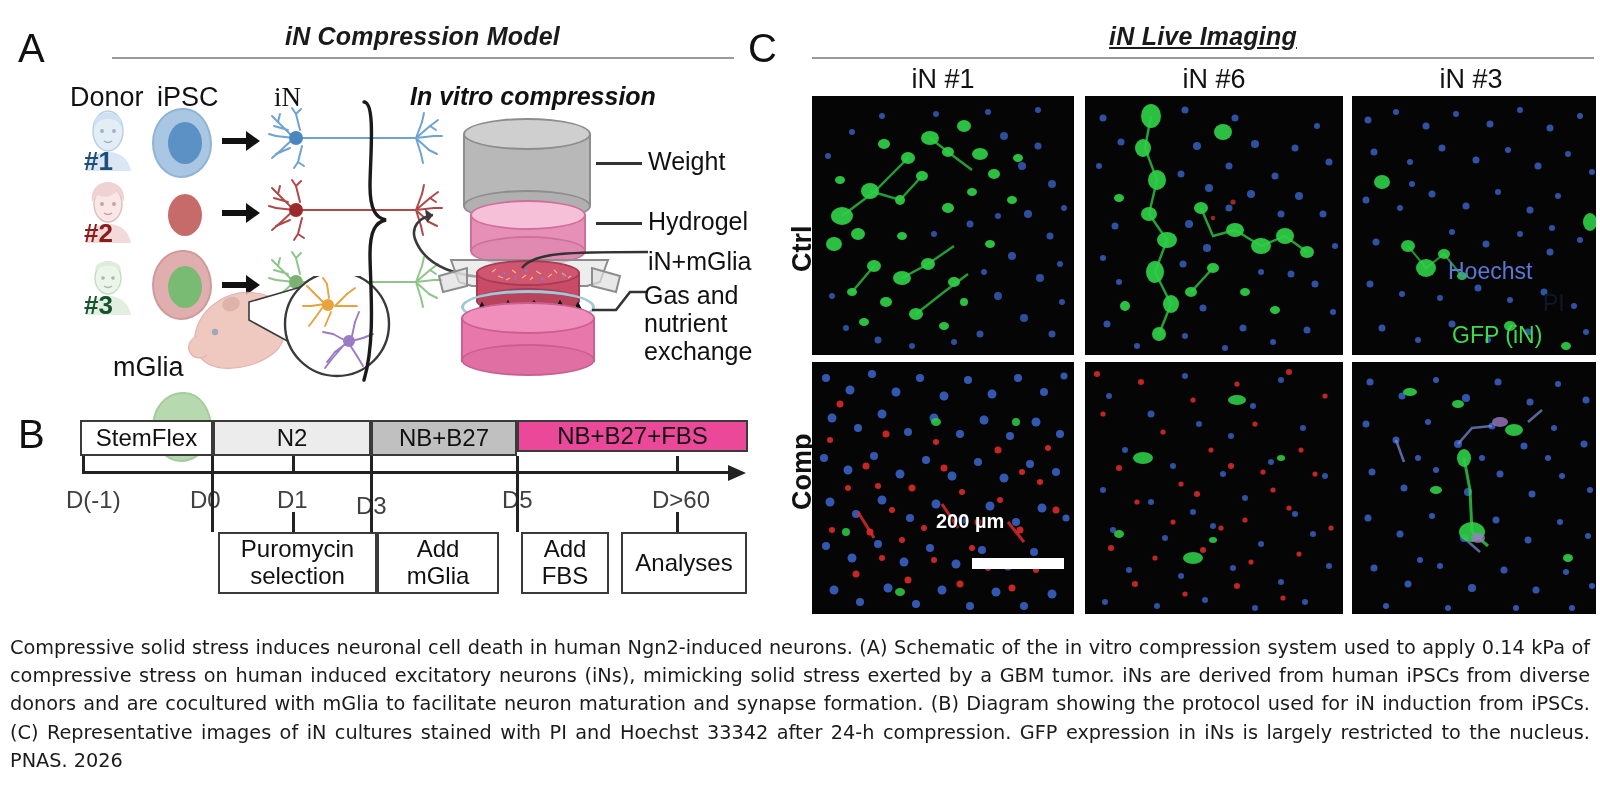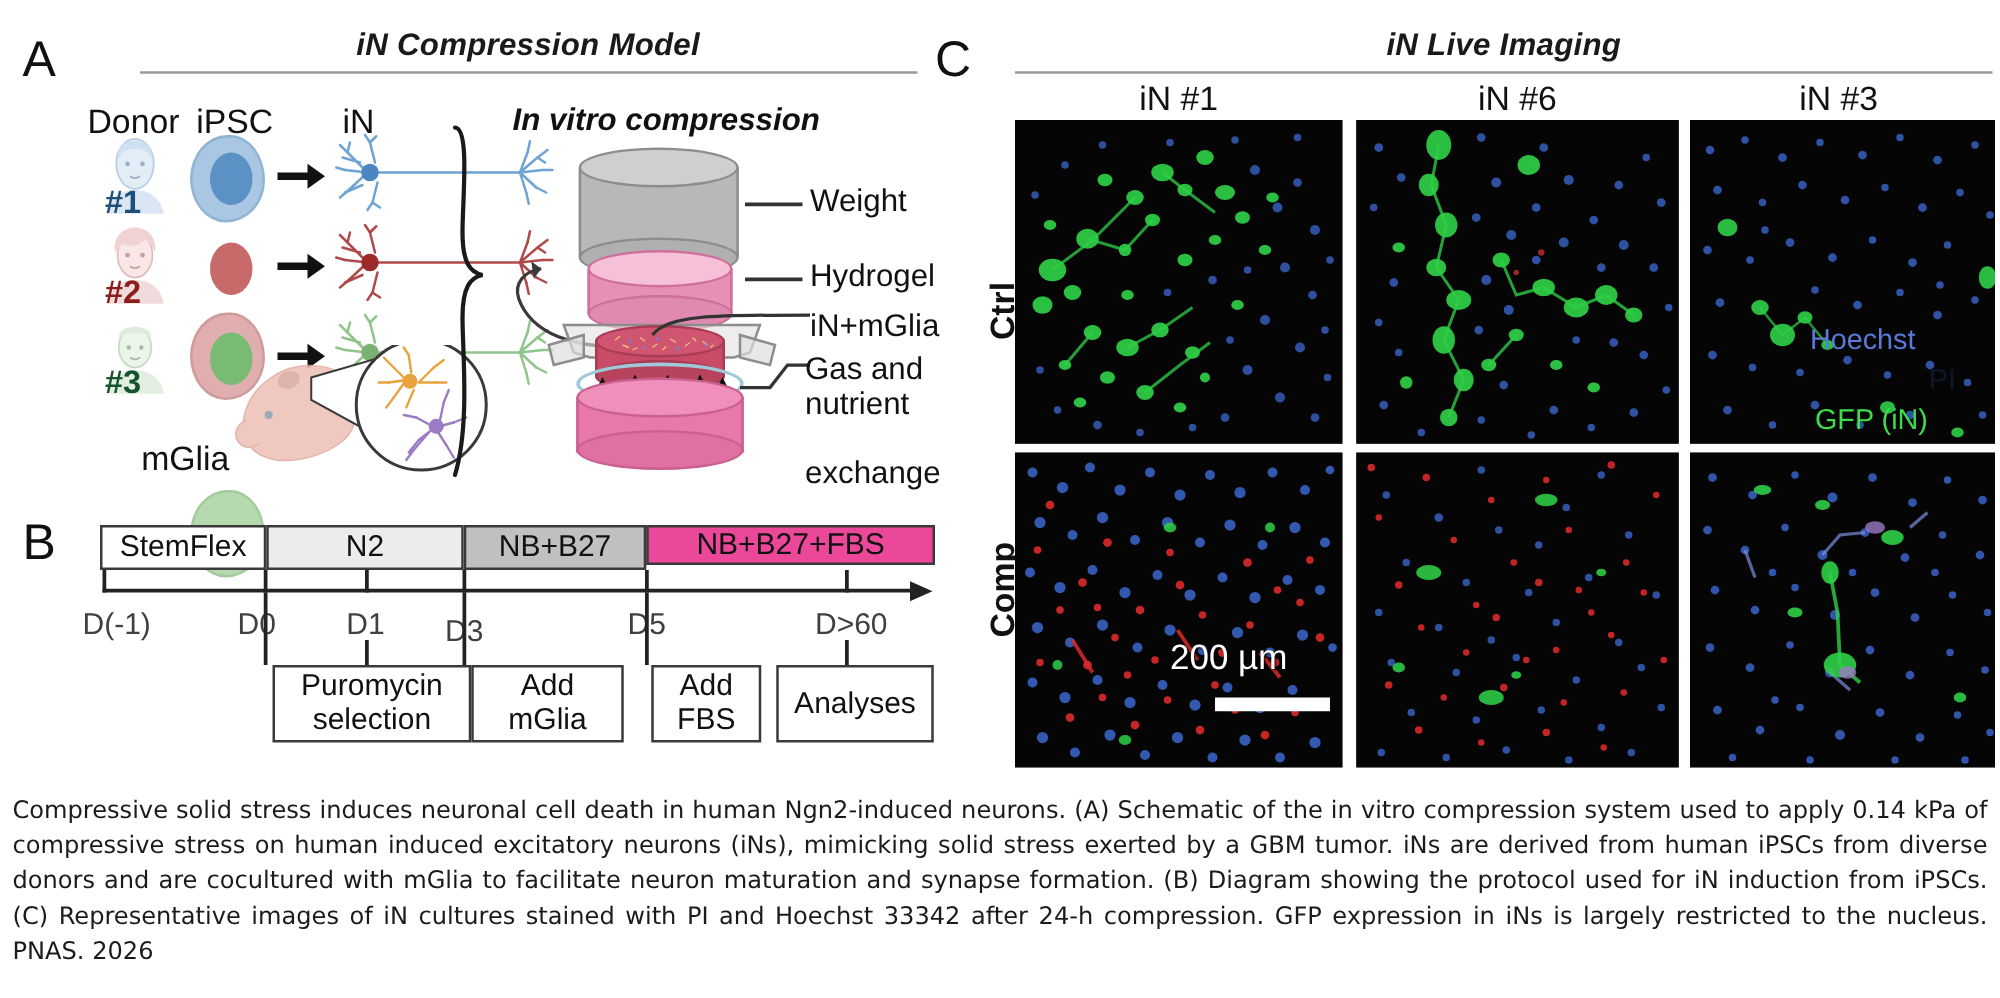--- a/index.html
+++ b/index.html
@@ -60,21 +60,21 @@
              font-size:24px; color:#111; line-height:1.12; }
   .connector { position:absolute; width:3px; background:#222; }
 
   
   .img-title { font-size:27px; color:#111; text-align:center; }
   .row-label { position:absolute; font-size:27px; color:#111; font-weight:700;
                transform-origin: 0 0; white-space:nowrap; }
   .micro { position:absolute; background:#040404; overflow:hidden; }
   .legend-txt { position:absolute; font-size:23px; font-weight:400; white-space:nowrap; }
   .scalebar { position:absolute; background:#fff; }
-  .scalebar-txt { position:absolute; color:#fff; font-size:28px; font-weight:400;
+  .scalebar-txt { position:absolute; color:#fff; font-size:20px; font-weight:700;
                   text-shadow: 1px 1px 2px rgba(0,0,0,.9); white-space:nowrap;}
 
   
   .caption {
     position:absolute; left:10px; top:634px; width:1580px;
     font-family:"DejaVu Sans", sans-serif;
     font-size:19.3px; line-height:1.46; color:#1b1b1b;
     text-align: justify; text-justify: inter-word;
   }
 </style>
@@ -83,21 +83,21 @@
 
 <div id="figure-root">
 
   <div class="abs panel-letter" style="left:18px; top:28px;">A</div>
 
   <div class="abs panel-title" style="left:110px; top:22px; width:625px;">iN Compression Model</div>
   <div class="abs panel-rule" style="left:112px; top:57px; width:622px;"></div>
 
   <div class="abs colhead" style="left:70px; top:82px;">Donor</div>
   <div class="abs colhead" style="left:157px; top:82px;">iPSC</div>
-  <div class="abs colhead" style="left:274px; top:82px;">iN</div>
+  <div class="abs colhead" style="left:274px; top:82px;font-family:Liberation Serif, serif;">iN</div>
   <div class="abs colhead italic" style="left:410px; top:82px;">In vitro compression</div>
 
   <svg class="abs" style="left:78px; top:108px;" width="60" height="66" viewBox="0 0 60 66">
     <g opacity=".55">
       <path d="M30 44c-12 0-21 7-23 19h46c-2-12-11-19-23-19z" fill="#bcd3ea"></path>
       <ellipse cx="30" cy="23" rx="15" ry="20" fill="#ccdff0" stroke="#7da7cd" stroke-width="1.4"></ellipse>
       <path d="M18 10c5-7 19-7 24 0 2 4 1 9 1 9-2-6-6-8-13-8s-11 2-13 8c0 0-1-5 1-9z" fill="#a9c9e6"></path>
       <circle cx="24" cy="23" r="1.9" fill="#49729c"></circle>
         <circle cx="36" cy="23" r="1.9" fill="#49729c"></circle>
       <path d="M26 33q4 3 8 0" stroke="#49729c" stroke-width="1.4" fill="none"></path>
@@ -304,21 +304,21 @@
   <svg class="abs" style="left:520px; top:248px;" width="130" height="22" viewBox="0 0 130 22">
     <path d="M2 20 C14 4 50 4 128 4" fill="none" stroke="#333" stroke-width="2.6"></path>
   </svg>
   <div class="apparatus-label" style="left:648px; top:248px;">iN+mGlia</div>
 
   <svg class="abs" style="left:590px; top:288px;" width="60" height="26" viewBox="0 0 60 26">
     <path d="M2 22 L26 22 L40 4 L58 4" fill="none" stroke="#333" stroke-width="2.6"></path>
   </svg>
   <div class="apparatus-label" style="left:644px; top:282px;">Gas and</div>
   <div class="apparatus-label" style="left:644px; top:310px;">nutrient</div>
-  <div class="apparatus-label" style="left:644px; top:338px;margin-top:27px;">exchange</div>
+  <div class="apparatus-label" style="left:644px; top:338px;">exchange</div>
 
   <div class="abs panel-letter" style="left:18px; top:414px;">B</div>
 
   <div class="media-bar" style="left:80px; top:420px; width:133px; height:36px; background:#ffffff;">
     <span>StemFlex</span>
   </div>
   <div class="media-bar" style="left:213px; top:420px; width:158px; height:36px; background:#ececec;">
     <span>N2</span>
   </div>
   <div class="media-bar" style="left:371px; top:420px; width:146px; height:36px; background:#c0c0c0;">
@@ -370,21 +370,21 @@
       <div>Add</div>
       <div>FBS</div>
     </div>
   </div>
   <div class="evt-box" style="left:621px; top:532px; width:126px; height:62px;">
     <span>Analyses</span>
   </div>
 
   <div class="abs panel-letter" style="left:748px; top:28px;">C</div>
 
-  <div class="abs panel-title" style="left:812px; top:22px; width:782px;">iN Live Imaging</div>
+  <div class="abs panel-title" style="left:812px; top:22px; width:782px;text-decoration:underline;">iN Live Imaging</div>
   <div class="abs panel-rule" style="left:812px; top:57px; width:782px;"></div>
 
   <div class="abs img-title" style="left:812px; top:64px; width:262px;">iN #1</div>
   <div class="abs img-title" style="left:1085px; top:64px; width:258px;">iN #6</div>
   <div class="abs img-title" style="left:1346px; top:64px; width:250px;">iN #3</div>
 
   <div class="row-label" style="left:787px; top:272px; transform:rotate(-90deg);">Ctrl</div>
   <div class="row-label" style="left:787px; top:510px; transform:rotate(-90deg);">Comp</div>
 
   <div class="micro" style="left:812px; top:96px; width:262px; height:259px;">

